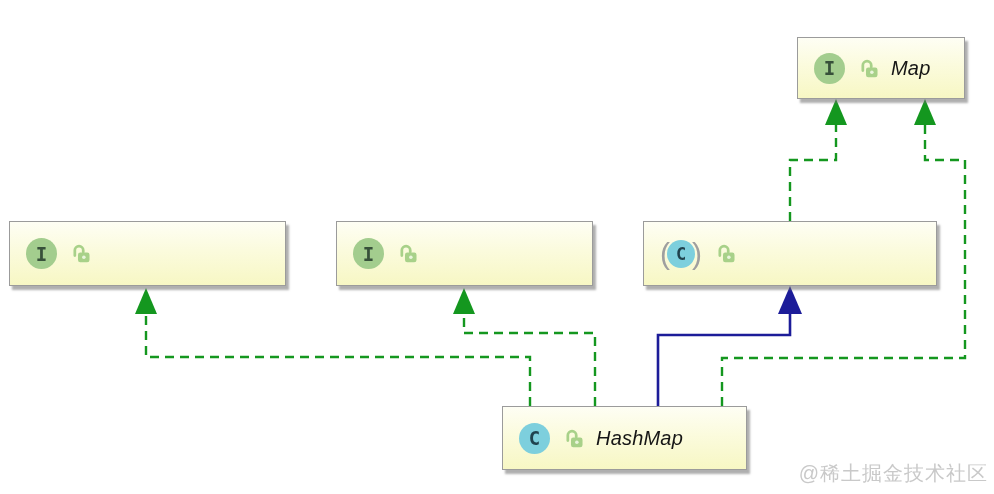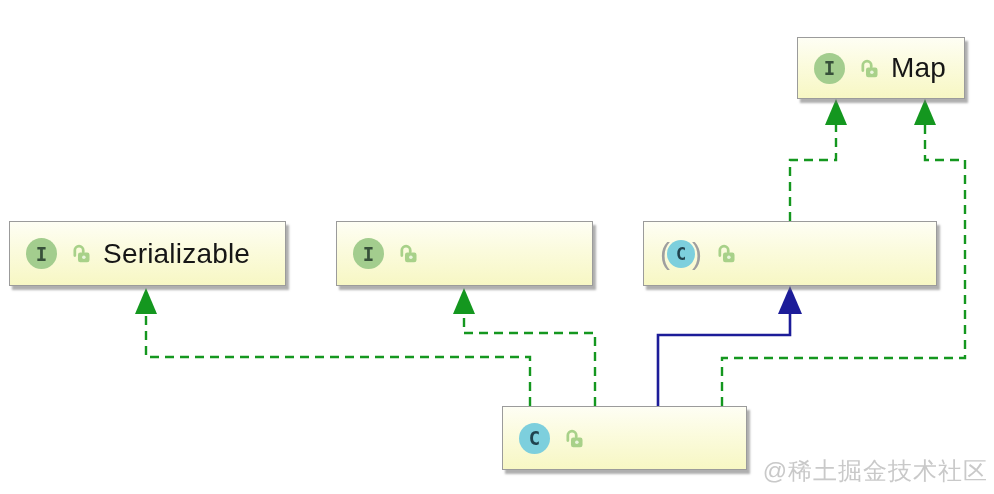--- a/index.html
+++ b/index.html
@@ -40,27 +40,28 @@
   .paren{
     color:#9f9f9f;font-size:30px;font-weight:400;line-height:28px;
     font-family:"Liberation Sans", sans-serif;
   }
   .paren.open{margin-right:-3px;}
   .paren.close{margin-left:-3px;}
 
   .lock-icon{flex:0 0 auto;margin-left:1px;}
 
   .node-label{
-    font-size:28px;color:#161616;white-space:nowrap;
+    font-size:20px;color:#161616;white-space:nowrap;
     letter-spacing:0.2px;
+    font-style:italic;
   }
 
   .watermark{
     position:absolute;right:6px;bottom:7px;
-    font-size:24px;color:#c9c9c9;letter-spacing:1px;margin-top:40px;
+    font-size:20px;color:#c9c9c9;letter-spacing:1px;margin-top:40px;
   }
 </style>
 </head>
 <body>
 
 <div id="stage">
 
   <svg class="edges" viewBox="0 0 994 494">
 
     <path d="M530,406 L530,357 L146,357 L146,312" fill="none" stroke-width="2.4" stroke-dasharray="9 6" stroke="#14971f"></path>
@@ -89,21 +90,20 @@
     <span class="node-label">Map</span>
   </div>
 
   <div class="uml-node node-serializable">
     <span class="icon-circle iface">I</span>
     <svg class="lock-icon" width="21" height="21" viewBox="0 0 20 20">
       <path d="M4.6 12 V7 a4 4 0 0 1 8 0 V8.6" fill="none" stroke="#a8d189" stroke-width="2.6" stroke-linecap="round"></path>
       <rect x="7.6" y="9" width="11" height="9.4" rx="2.2" fill="#a8d189"></rect>
       <circle cx="13.2" cy="13.6" r="1.7" fill="#e9f5dc"></circle>
     </svg>
-    <span class="node-label">Serializable</span>
   </div>
 
   <div class="uml-node node-cloneable">
     <span class="icon-circle iface">I</span>
     <svg class="lock-icon" width="21" height="21" viewBox="0 0 20 20">
       <path d="M4.6 12 V7 a4 4 0 0 1 8 0 V8.6" fill="none" stroke="#a8d189" stroke-width="2.6" stroke-linecap="round"></path>
       <rect x="7.6" y="9" width="11" height="9.4" rx="2.2" fill="#a8d189"></rect>
       <circle cx="13.2" cy="13.6" r="1.7" fill="#e9f5dc"></circle>
     </svg>
   </div>
@@ -121,16 +121,17 @@
     </svg>
   </div>
 
   <div class="uml-node node-hashmap">
     <span class="icon-circle cls">C</span>
     <svg class="lock-icon" width="21" height="21" viewBox="0 0 20 20">
       <path d="M4.6 12 V7 a4 4 0 0 1 8 0 V8.6" fill="none" stroke="#a8d189" stroke-width="2.6" stroke-linecap="round"></path>
       <rect x="7.6" y="9" width="11" height="9.4" rx="2.2" fill="#a8d189"></rect>
       <circle cx="13.2" cy="13.6" r="1.7" fill="#e9f5dc"></circle>
     </svg>
+    <span class="node-label">HashMap</span>
   </div>
 
   <div class="watermark">@稀土掘金技术社区</div>
 </div>
 
 </body></html>

